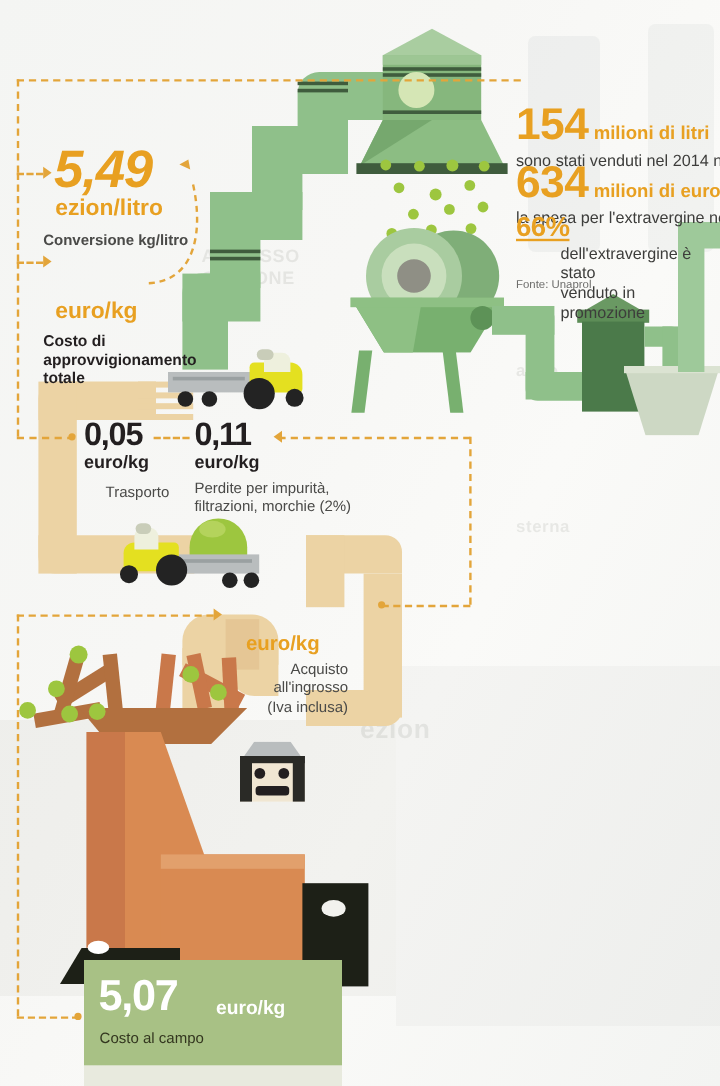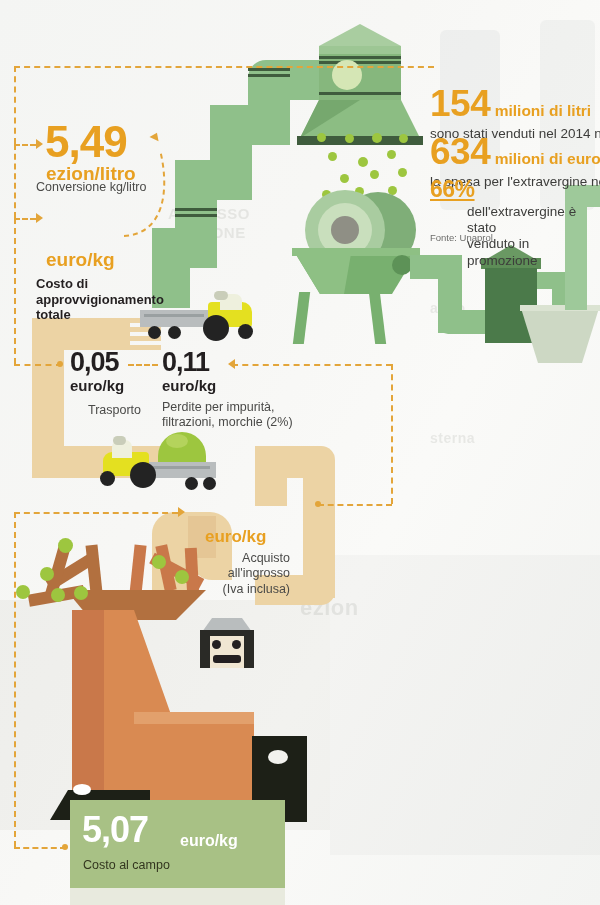--- a/index.html
+++ b/index.html
@@ -25,21 +25,21 @@
   .dash-h{position:absolute;height:0;border-top:2px dashed #e3a53a;}
   .dash-v{position:absolute;width:0;border-left:2px dashed #e3a53a;}
   .arrow-r{position:absolute;width:0;height:0;border-left:7px solid #e3a53a;
            border-top:5px solid transparent;border-bottom:5px solid transparent;}
   .arrow-l{position:absolute;width:0;height:0;border-right:7px solid #e3a53a;
            border-top:5px solid transparent;border-bottom:5px solid transparent;}
   .dot{position:absolute;width:6px;height:6px;border-radius:50%;background:#e3a53a;}
 
   
   .big-num{position:absolute;font-weight:700;color:#e8a021;line-height:.95;
-           letter-spacing:-1px;}
+           letter-spacing:-1px;font-style:italic;}
   .unit{position:absolute;font-weight:700;color:#e8a021;}
   .num-dark{position:absolute;font-weight:700;color:#231f20;line-height:.95;
             letter-spacing:-1px;}
   .unit-dark{position:absolute;font-weight:700;color:#231f20;}
   .cap{position:absolute;color:#4a4a48;font-size:12.5px;line-height:1.22;}
   .cap-bold{position:absolute;color:#231f20;font-size:13px;font-weight:700;line-height:1.2;}
 
   .stat-num{font-weight:700;color:#e8a021;font-size:37px;letter-spacing:-.5px;}
   .stat-lbl{font-weight:700;color:#e8a021;font-size:15.5px;}
   .stat-sub{display:block;color:#3d3d3b;font-size:13.5px;line-height:1.2;margin-top:1px;}
@@ -254,21 +254,21 @@
   <div class="dot" style="left:315px;top:501px;"></div>
 
   <div class="dash-h" style="left:14px;top:512px;width:164px;"></div>
   <div class="arrow-r" style="left:178px;top:507px;"></div>
   <div class="dash-v" style="left:14px;top:512px;height:335px;"></div>
   <div class="dash-h" style="left:14px;top:847px;width:52px;"></div>
   <div class="dot" style="left:62px;top:844px;"></div>
 
   <div class="big-num" style="left:45px;top:121px;font-size:44px;">5,49</div>
   <div class="unit" style="left:46px;top:163px;font-size:19px;">ezion/litro</div>
-  <div class="cap" style="left:36px;top:180px;">Conversione kg/litro</div>
+  <div class="cap" style="left:36px;top:193px;font-weight:bold;">Conversione kg/litro</div>
 
   <div class="unit" style="left:46px;top:249px;font-size:19px;">euro/kg</div>
   <div class="cap-bold" style="left:36px;top:276px;white-space:pre-line;">Costo di
 approvvigionamento
 totale</div>
 
   <div class="num-dark" style="left:70px;top:350px;font-size:27px;">0,05</div>
   <div class="unit-dark" style="left:70px;top:377px;font-size:15px;">euro/kg</div>
   <div class="cap" style="left:88px;top:403px;">Trasporto</div>
 

